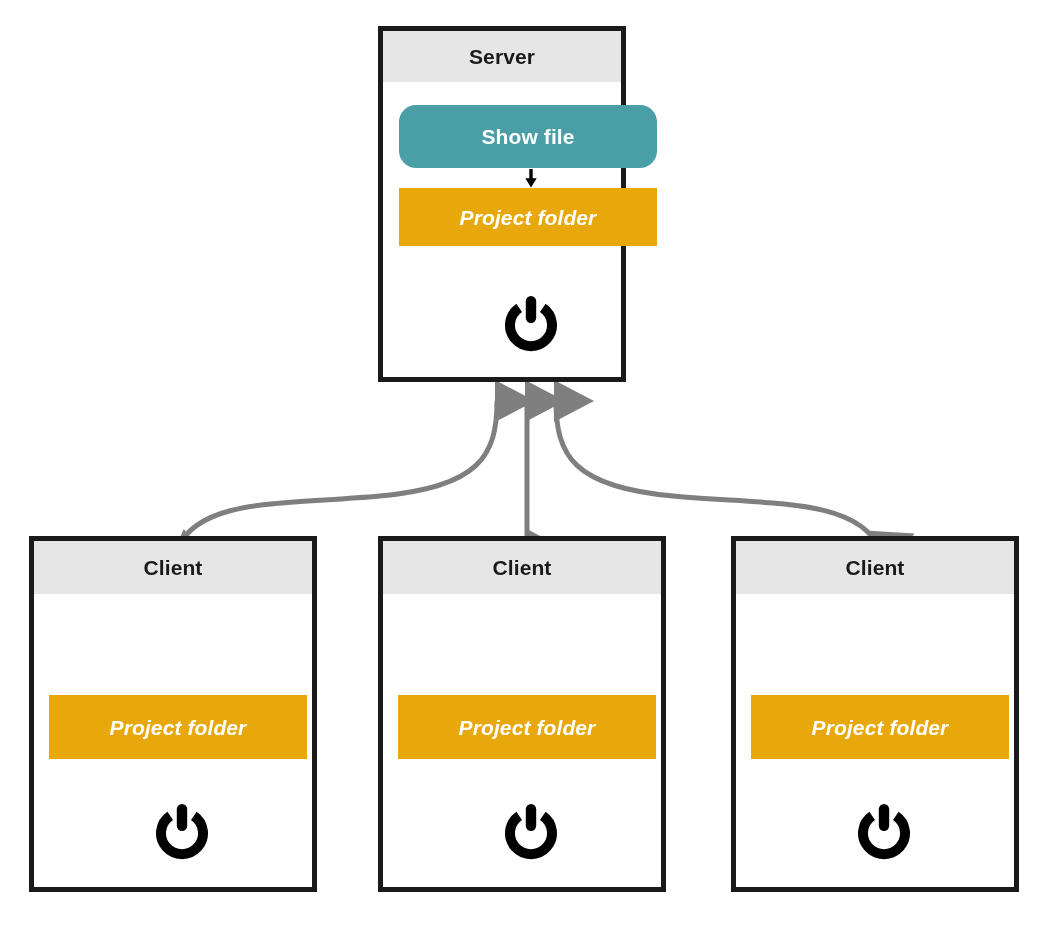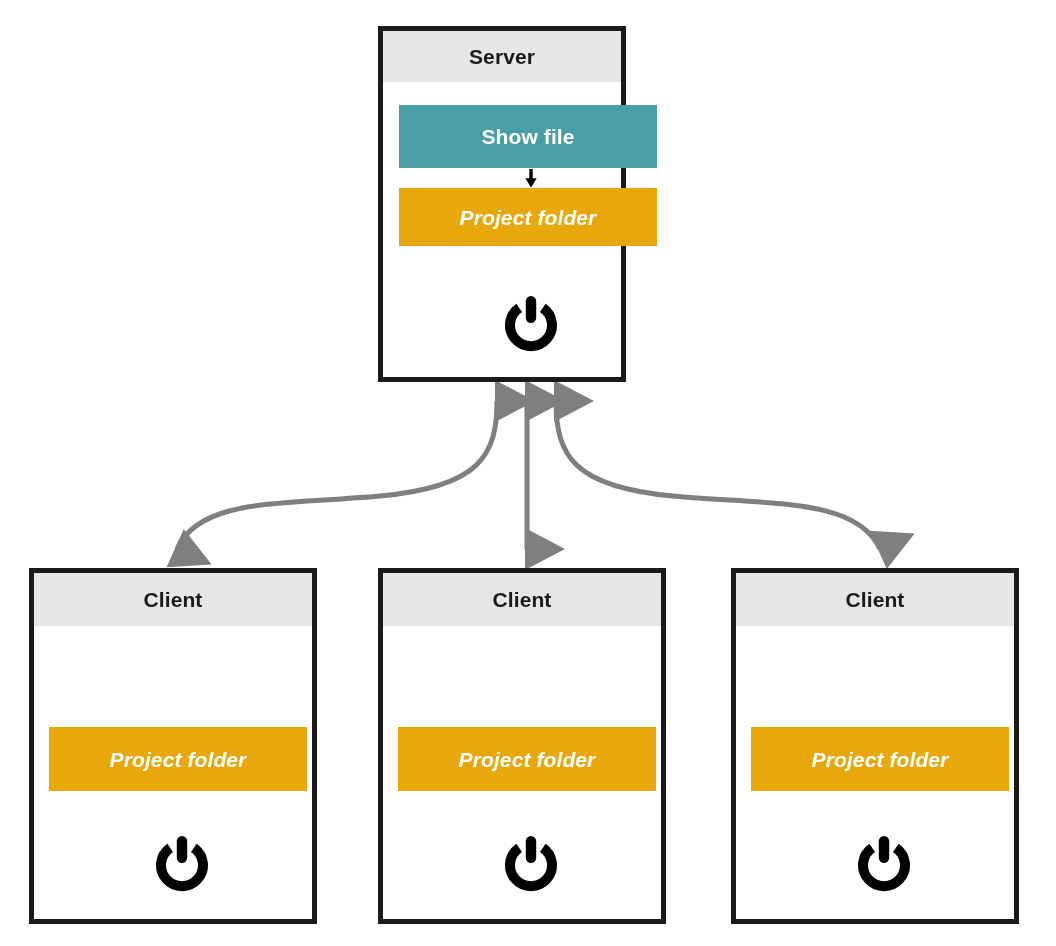--- a/index.html
+++ b/index.html
@@ -63,21 +63,21 @@
     justify-content: center;
     box-sizing: border-box;
   }
   .bar-label {
     font-size: 21px;
     font-weight: bold;
     color: #ffffff;
     line-height: 1;
     letter-spacing: 0.1px;
   }
-  .bar-teal   { background: #4a9ea5; }
+  .bar-teal   { background: #4a9ea5; border-radius: 17px; }
   .bar-orange { background: #e8a80c; font-style: italic; }
 
   
   .inner-arrow {
     position: absolute;
   }
 
   
   .power-icon {
     position: absolute;
@@ -111,21 +111,21 @@
     height: 19px;
   }
   #server-power {
     left: 121px;
     top: 265px;
     width: 54px;
     height: 56px;
   }
 
   
-  .client { top: 568px; width: 288px; height: 356px; }
+  .client { top: 536px; width: 288px; height: 356px; }
   #client-0 { left: 29px; }
   #client-1 { left: 378px; }
   #client-2 { left: 731px; }
   .client .machine-header { height: 53px; }
 
   .client-orange {
     left: 15px;
     top: 154px;
     width: 258px;
     height: 64px;

